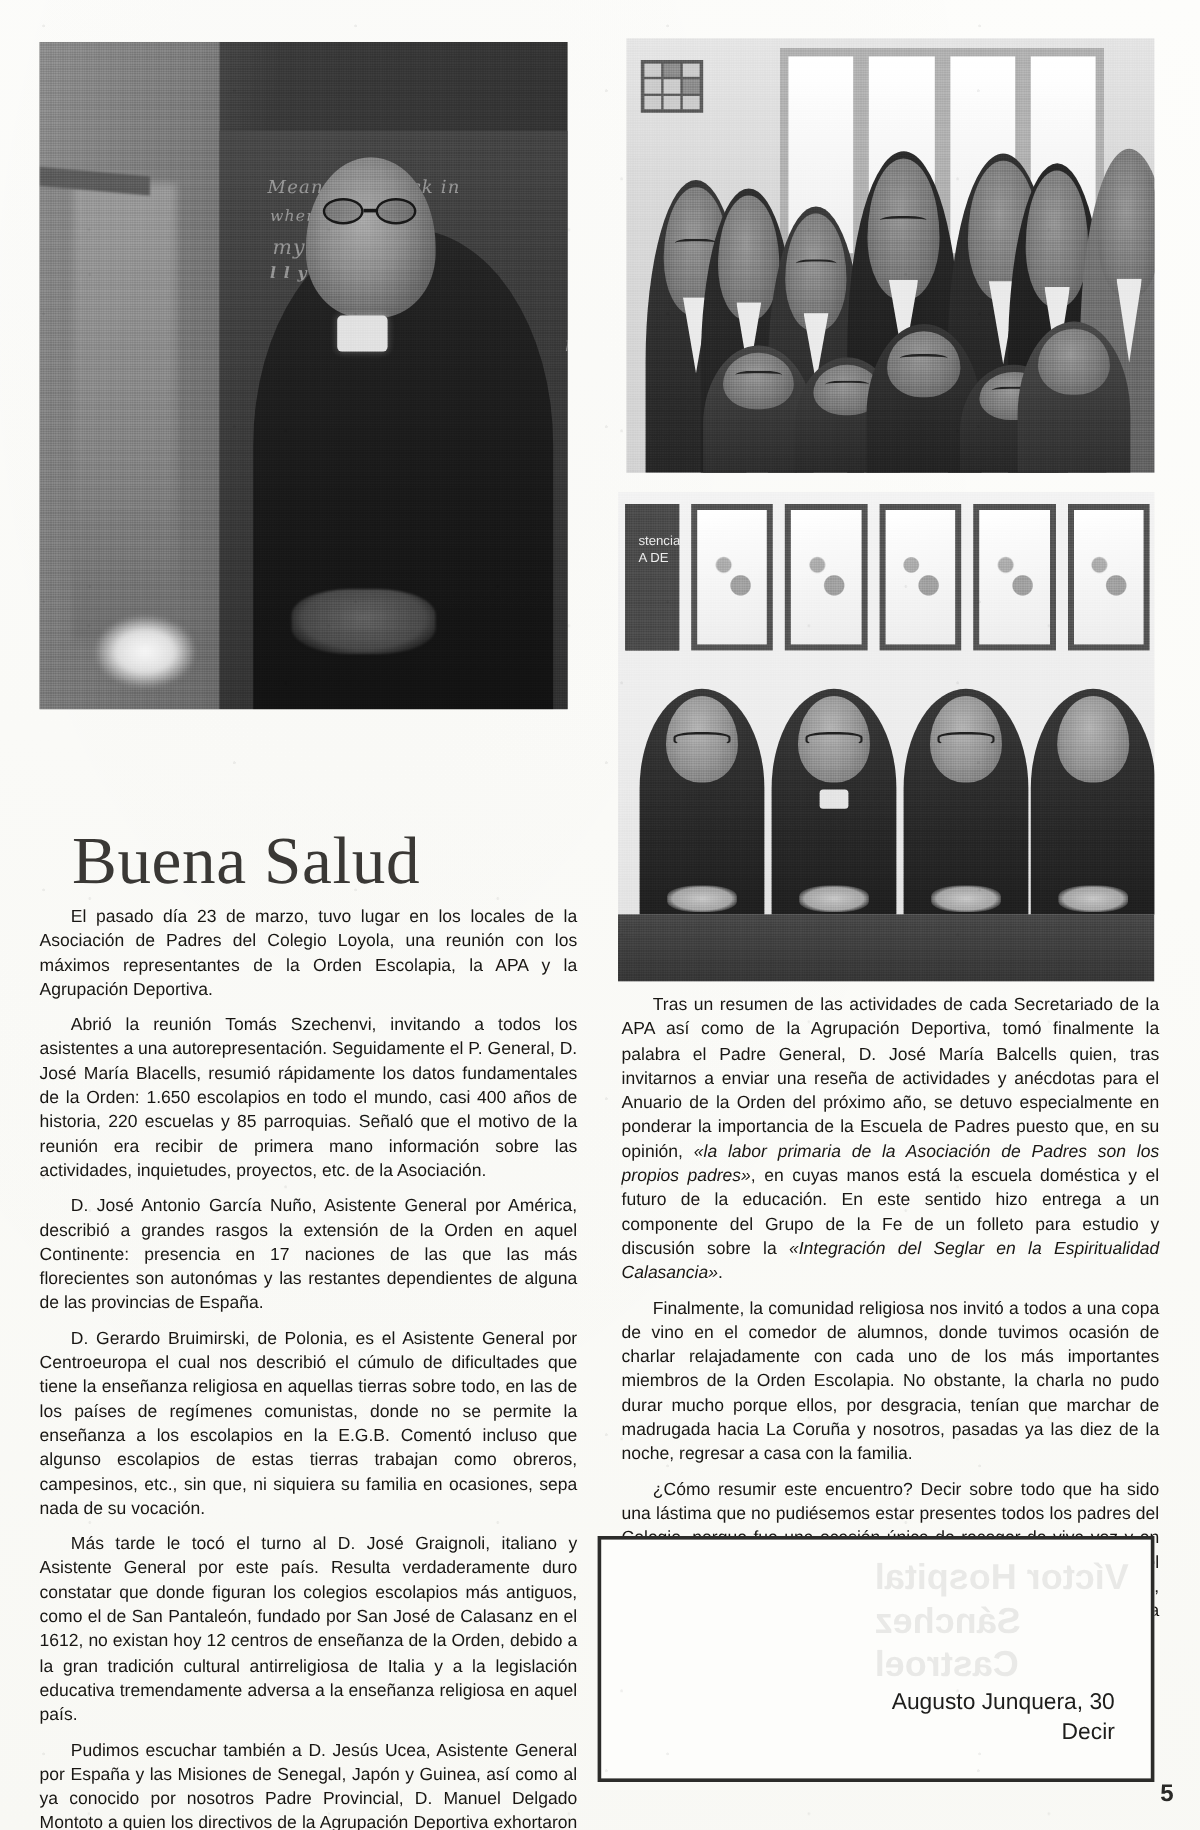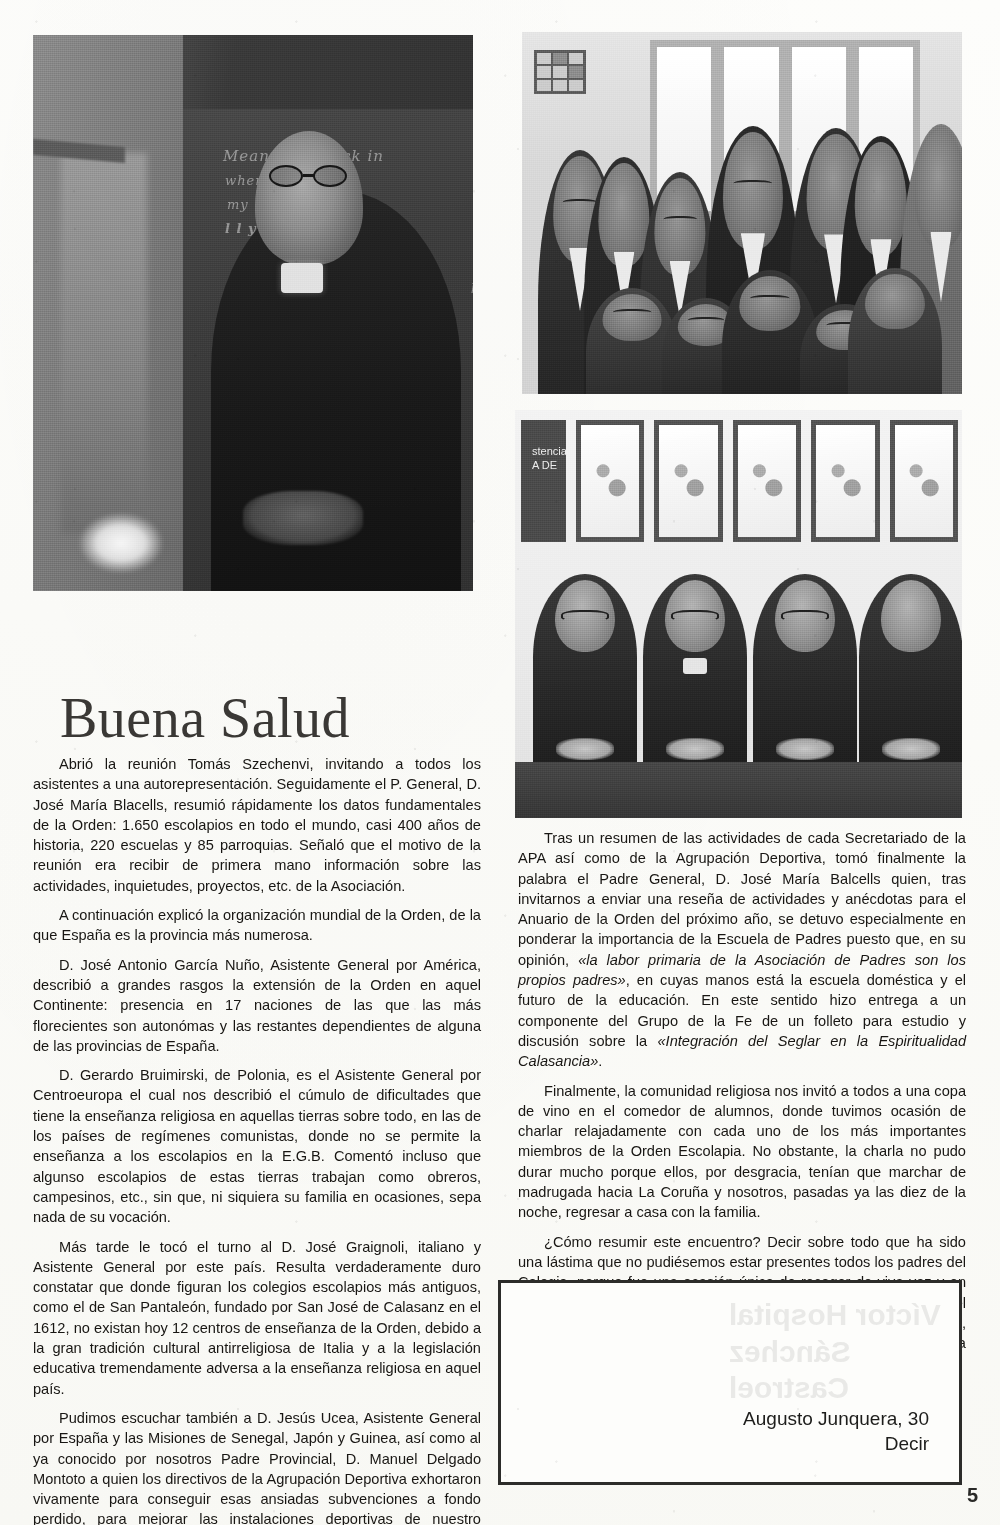--- a/index.html
+++ b/index.html
@@ -74,21 +74,21 @@
     position: absolute; left: 150px; top: 74px; right: 0; bottom: 0;
     background: linear-gradient(160deg, #4b4b4a 0%, #3f3f3e 40%, #343433 100%);
   }
   #photo-priest .chalk {
     position: absolute; color: rgba(228,228,222,.5);
     font-family: "DejaVu Serif", serif; font-style: italic;
     font-size: 15px; letter-spacing: 1px; filter: blur(.5px);
   }
   #photo-priest .chalk.c1 { left: 40px; top: 38px; }
   #photo-priest .chalk.c2 { left: 42px; top: 64px; font-size: 13px; }
-  #photo-priest .chalk.c3 { left: 44px; top: 88px; font-size: 13px; }
+  #photo-priest .chalk.c3 { left: 44px; top: 88px; font-size: 17px; }
   #photo-priest .chalk.c4 { left: 42px; top: 112px; font-size: 13px; font-weight: bold; }
   #photo-priest .chalk.c6 { left: 288px; top: 170px; font-size: 12px; }
 
   #photo-priest .figure {
     position: absolute; left: 178px; bottom: 0; width: 250px; height: 400px;
     background: linear-gradient(175deg, #2a2a29 0%, #1d1d1c 55%, #161615 100%);
     border-radius: 120px 120px 0 0 / 180px 180px 0 0;
   }
   #photo-priest .head {
     position: absolute; left: 222px; top: 96px; width: 108px; height: 134px;
@@ -441,22 +441,22 @@
         <div class="hands"></div>
     </div>
 
     <div class="table"></div>
     <div class="grain"></div>
   </div>
 
   <h1 id="headline">Buena Salud</h1>
 
   <div class="col" id="col-left">
+    <p>El pasado día 23 de marzo, tuvo lugar en los locales de la Asociación de Padres del Colegio Loyola, una reunión con los máximos representantes de la Orden Escolapia, la APA y la Agrupación Deportiva.</p>
     <p>Abrió la reunión Tomás Szechenvi, invitando a todos los asistentes a una autorepresentación. Seguidamente el P. General, D. José María Blacells, resumió rápidamente los datos fundamentales de la Orden: 1.650 escolapios en todo el mundo, casi 400 años de historia, 220 escuelas y 85 parroquias. Señaló que el motivo de la reunión era recibir de primera mano información sobre las actividades, inquietudes, proyectos, etc. de la Asociación.</p>
-    <p>A continuación explicó la organización mundial de la Orden, de la que España es la provincia más numerosa.</p>
     <p>D. José Antonio García Nuño, Asistente General por América, describió a grandes rasgos la extensión de la Orden en aquel Continente: presencia en 17 naciones de las que las más florecientes son autonómas y las restantes dependientes de alguna de las provincias de España.</p>
     <p>D. Gerardo Bruimirski, de Polonia, es el Asistente General por Centroeuropa el cual nos describió el cúmulo de dificultades que tiene la enseñanza religiosa en aquellas tierras sobre todo, en las de los países de regímenes comunistas, donde no se permite la enseñanza a los escolapios en la E.G.B. Comentó incluso que algunso escolapios de estas tierras trabajan como obreros, campesinos, etc., sin que, ni siquiera su familia en ocasiones, sepa nada de su vocación.</p>
     <p>Más tarde le tocó el turno al D. José Graignoli, italiano y Asistente General por este país. Resulta verdaderamente duro constatar que donde figuran los colegios escolapios más antiguos, como el de San Pantaleón, fundado por San José de Calasanz en el 1612, no existan hoy 12 centros de enseñanza de la Orden, debido a la gran tradición cultural antirreligiosa de Italia y a la legislación educativa tremendamente adversa a la enseñanza religiosa en aquel país.</p>
     <p>Pudimos escuchar también a D. Jesús Ucea, Asistente General por España y las Misiones de Senegal, Japón y Guinea, así como al ya conocido por nosotros Padre Provincial, D. Manuel Delgado Montoto a quien los directivos de la Agrupación Deportiva exhortaron vivamente para conseguir esas ansiadas subvenciones a fondo perdido, para mejorar las instalaciones deportivas de nuestro Colegio.</p>
   </div>
 
   <div class="col" id="col-right">
     <p><span>Tras un resumen de las actividades de cada Secretariado de la APA así como de la Agrupación Deportiva, tomó finalmente la palabra el Padre General, D. José María Balcells quien, tras invitarnos a enviar una reseña de actividades y anécdotas para el Anuario de la Orden del próximo año, se detuvo especialmente en ponderar la importancia de la Escuela de Padres puesto que, en su opinión, </span><em>«la labor primaria de la Asociación de Padres son los propios padres»</em><span>, en cuyas manos está la escuela doméstica y el futuro de la educación. En este sentido hizo entrega a un componente del Grupo de la Fe de un folleto para estudio y discusión sobre la </span><em>«Integración del Seglar en la Espiritualidad Calasancia»</em><span>.</span></p>
     <p>Finalmente, la comunidad religiosa nos invitó a todos a una copa de vino en el comedor de alumnos, donde tuvimos ocasión de charlar relajadamente con cada uno de los más importantes miembros de la Orden Escolapia. No obstante, la charla no pudo durar mucho porque ellos, por desgracia, tenían que marchar de madrugada hacia La Coruña y nosotros, pasadas ya las diez de la noche, regresar a casa con la familia.</p>
     <p>¿Cómo resumir este encuentro? Decir sobre todo que ha sido una lástima que no pudiésemos estar presentes todos los padres del Colegio, porque fue una ocasión única de recoger de viva voz y en sus raíces, el profundo mensaje que hoy y siempre tendrá para el mundo el espíritu de San José de Calasanz porque gracias a Dios, puede decirse, contemplando tantas realizaciones: ¡La Escuela Pía goza de buena salud!</p>

